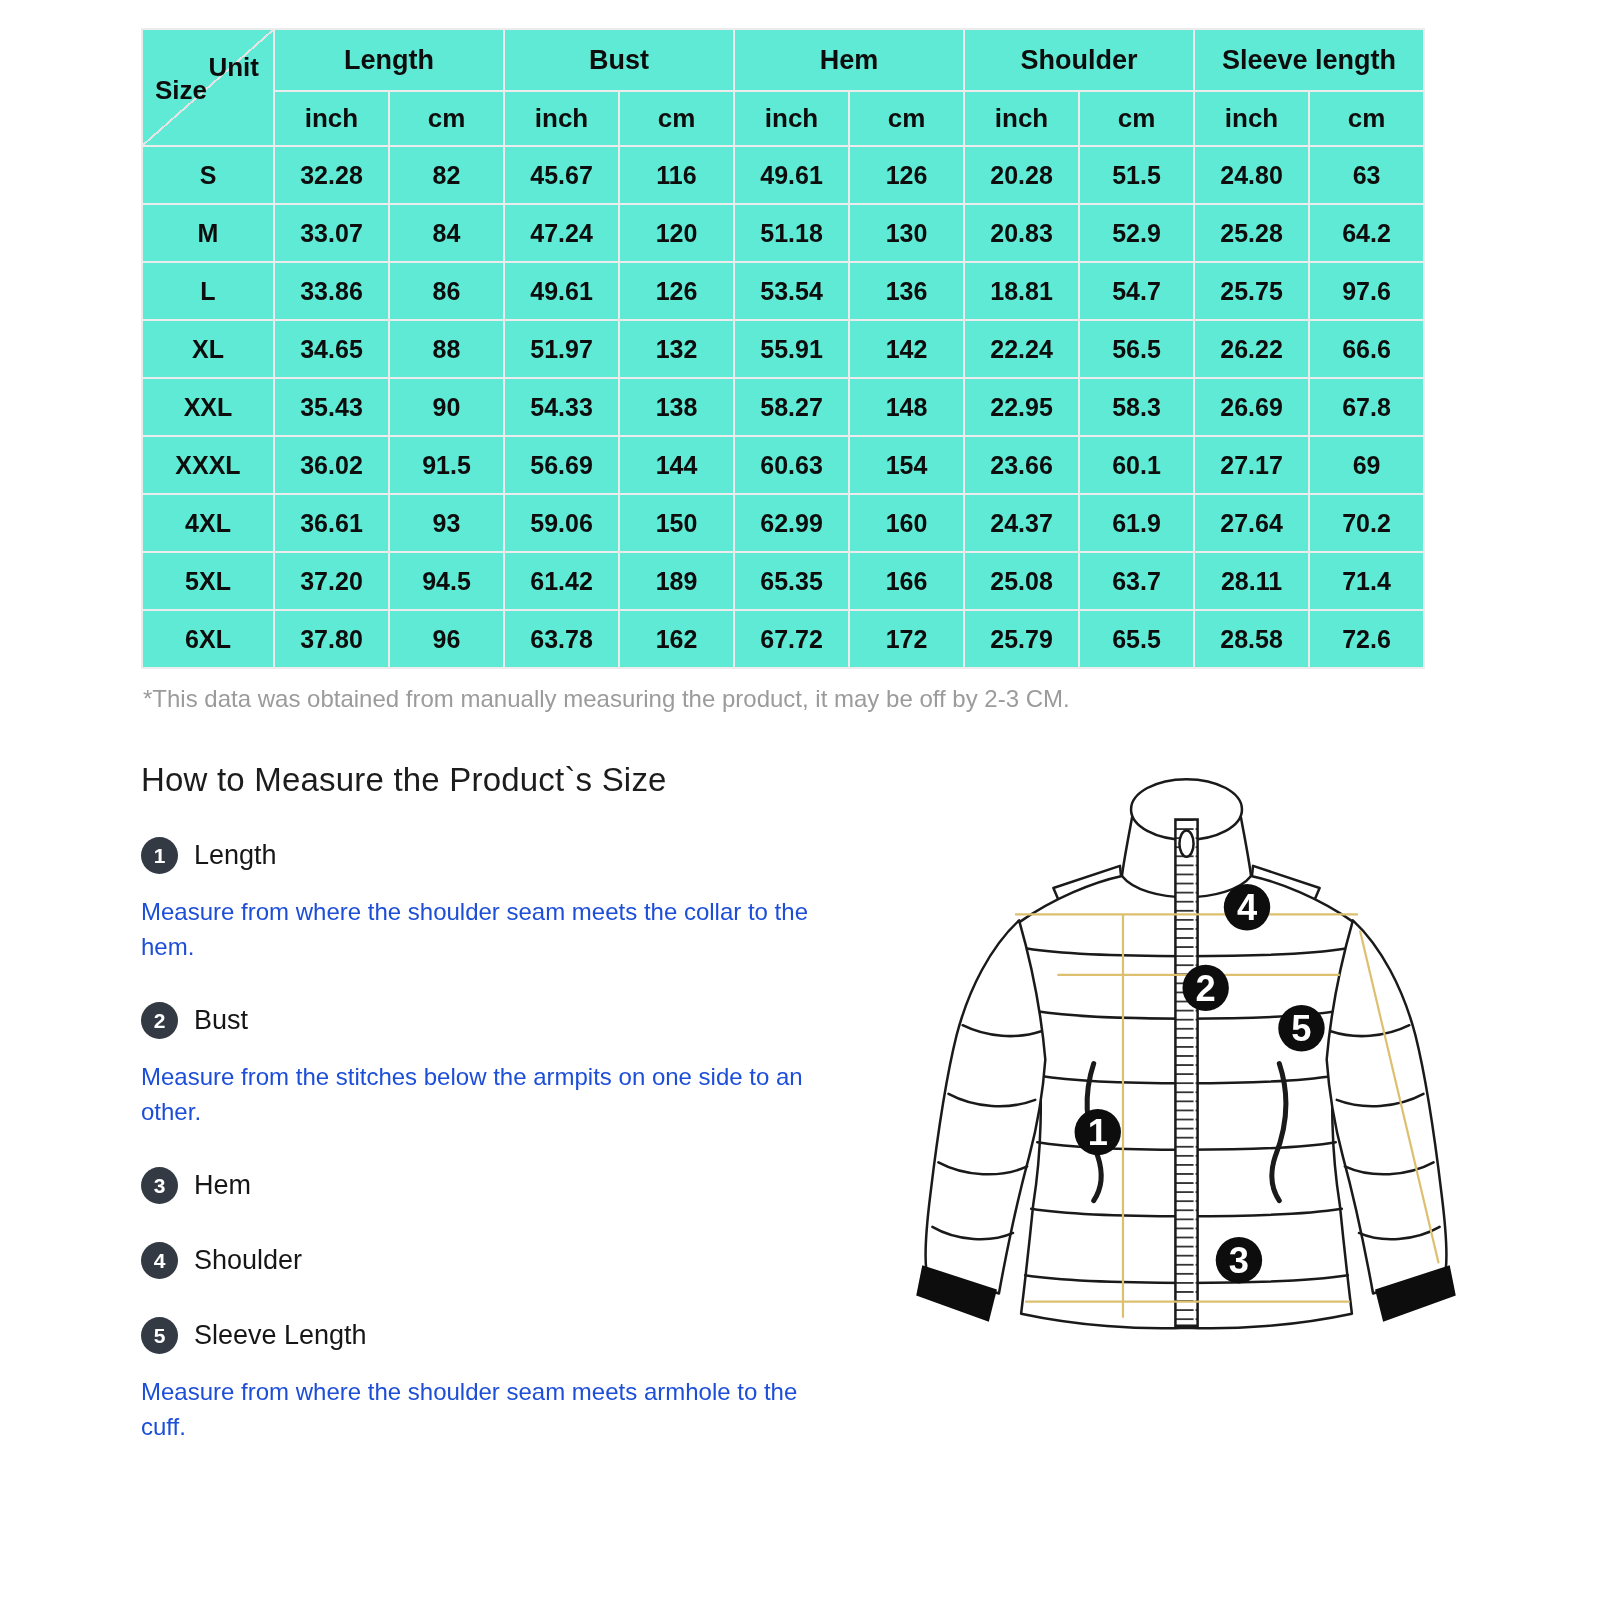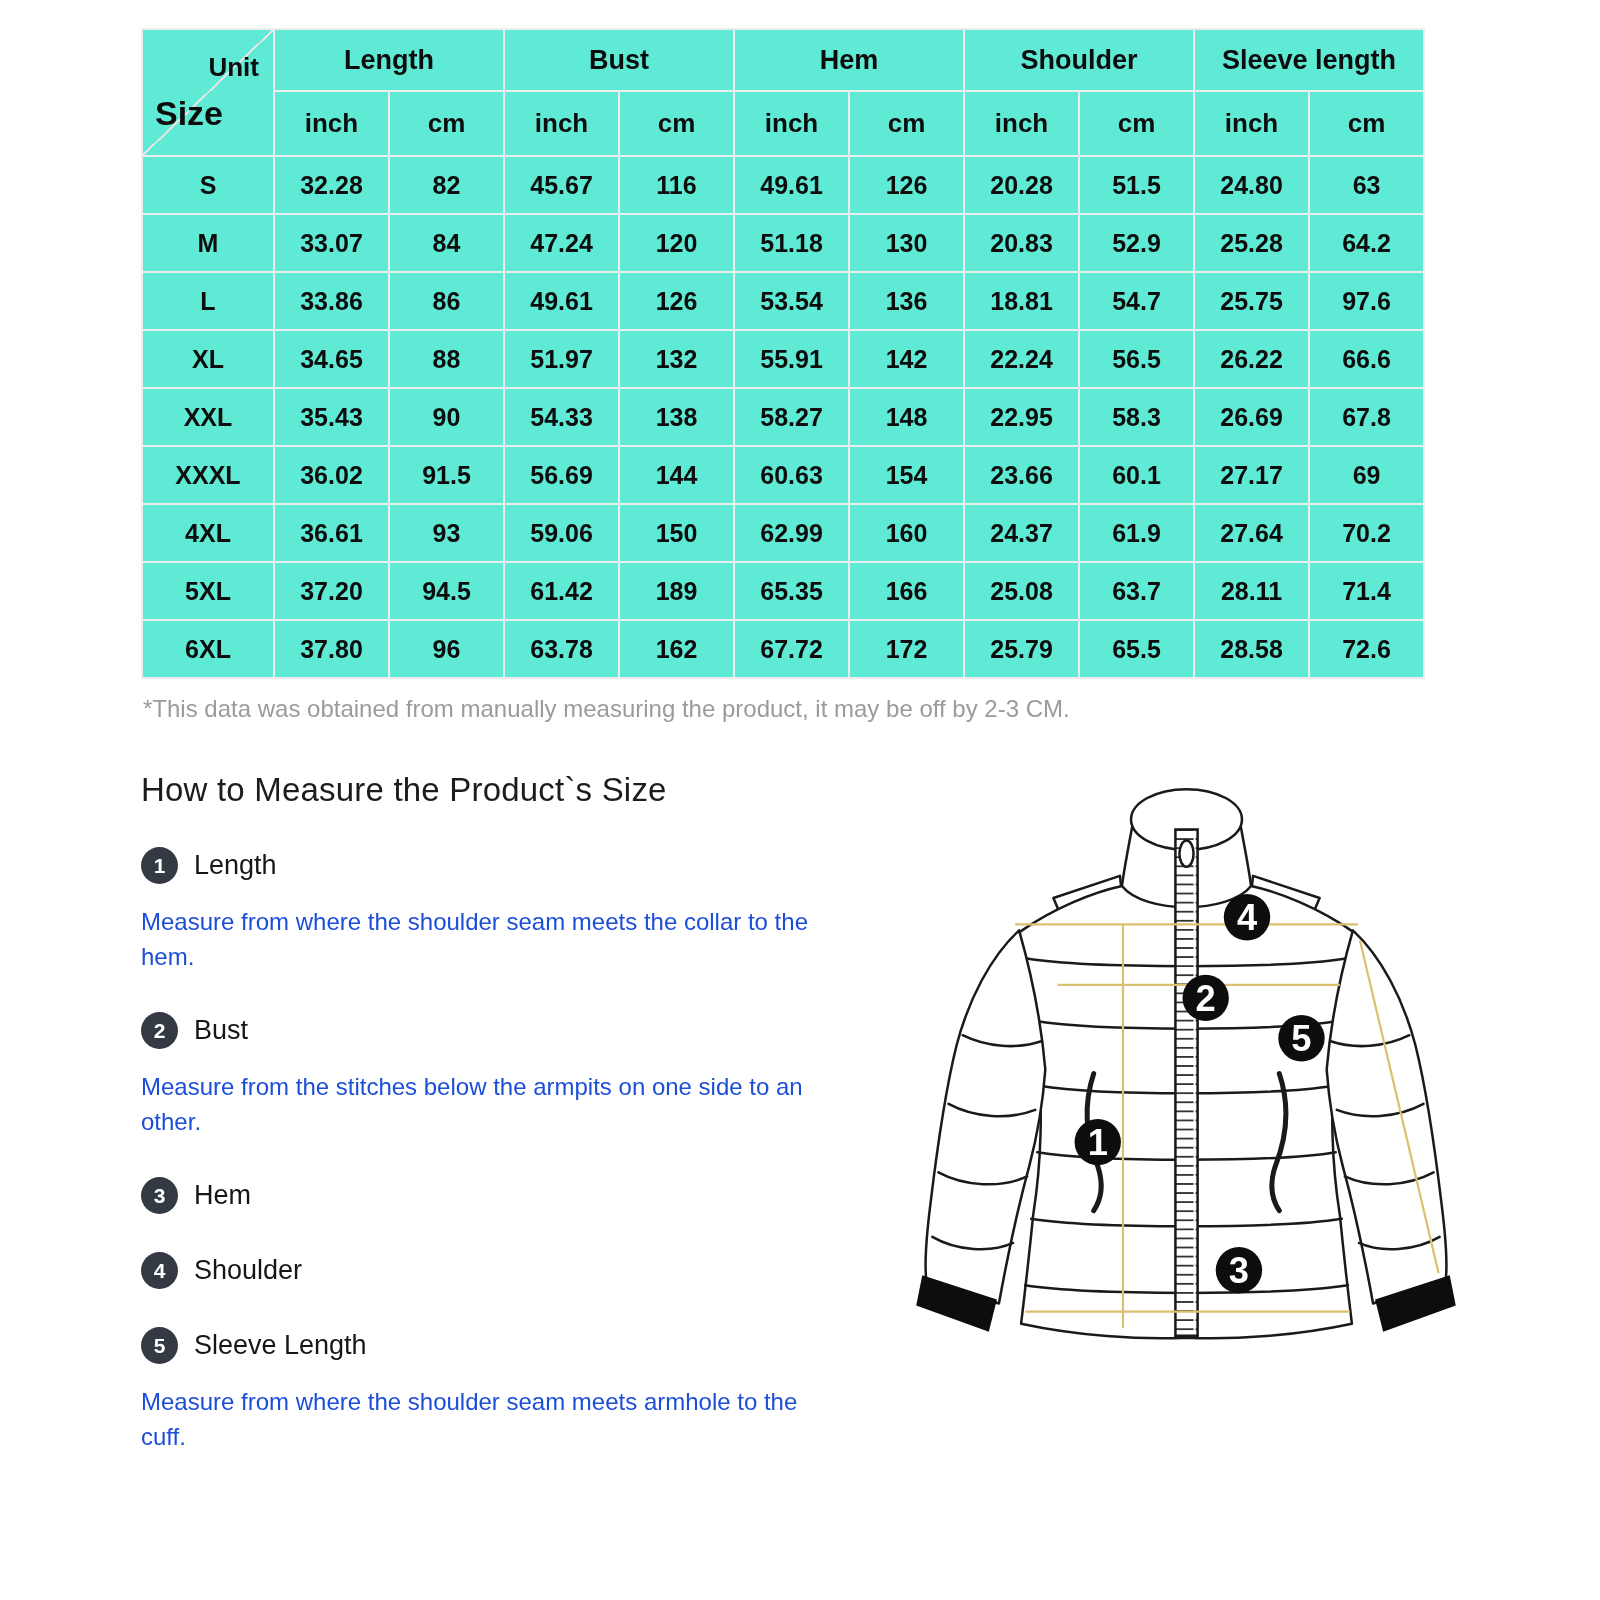--- a/index.html
+++ b/index.html
@@ -13,31 +13,31 @@
   .page { padding:20px 0 0 141px; }
 
   
   table.size-table { border-collapse:collapse; width:1284px; table-layout:fixed; background:#5eead4;margin-top:8px; }
   table.size-table th, table.size-table td {
     border:2px solid var(--table-border,#ececec);
     text-align:center; vertical-align:middle;
     font-weight:700; color:#0d0d0d;
   }
   tr.group-row th { height:62px; font-size:27px; }
-  tr.unit-row  th { height:65px; font-size:26px; }
+  tr.unit-row  th { height:55px; font-size:26px; }
   tbody th, tbody td { height:58px; font-size:25px; }
 
   th.corner {
     position:relative;
     background-image:linear-gradient(to bottom right,
       transparent calc(50% - 1px), #e4e4e4 calc(50% - 1px),
       #e4e4e4 calc(50% + 1px), transparent calc(50% + 1px));
   }
   th.corner .c-top { position:absolute; top:22px;  right:14px; font-size:26px; }
-  th.corner .c-bot { position:absolute; bottom:22px; left:12px; font-size:34px; }
+  th.corner .c-bot { position:absolute; bottom:39px; left:12px; font-size:26px; }
 
   .disclaimer {
     margin:16px 0 6px 2px; font-size:24px; font-weight:400;
     color:var(--disclaimer-text,#9b9b9b);
   }
 
   
   .guide-section { display:flex; margin-top:48px; }
   .guide-left  { width:765px; flex:none; }
   .guide-right { width:565px; flex:none; }

